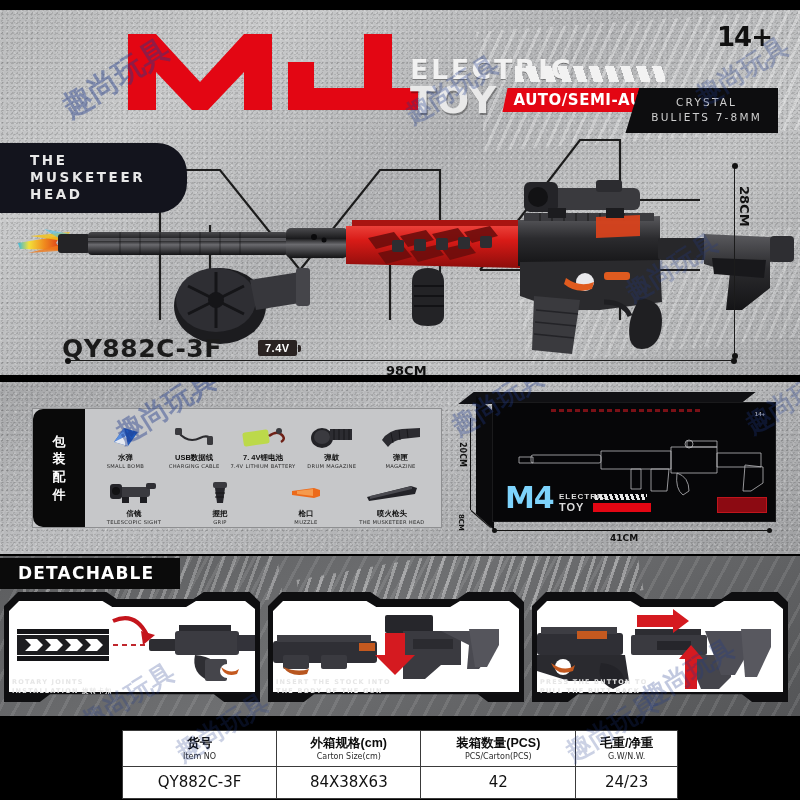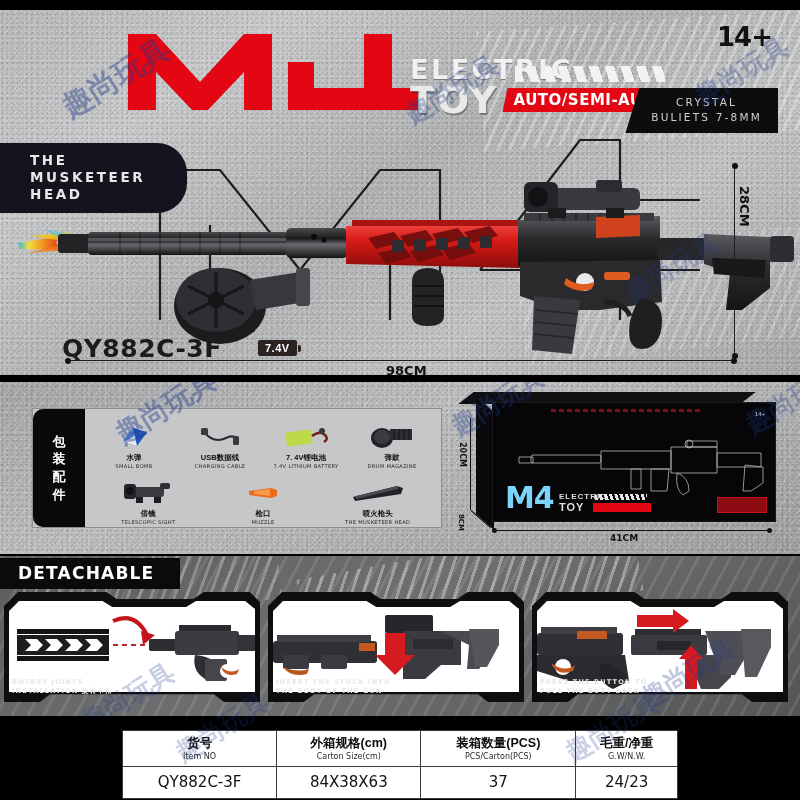--- a/index.html
+++ b/index.html
@@ -396,35 +396,60 @@
                   <ellipse cx="12" cy="13" rx="8" ry="7" fill="#3a3a3f"></ellipse>
                   <rect x="20" y="5" width="22" height="11" fill="#2c2c31"></rect>
                   <g stroke="#17171a" stroke-width="1">
                     <path d="M24 5v11M29 5v11M34 5v11M39 5v11"></path>
                   </g>
                 </svg>
             </div>
             <div class="acccn">弹鼓</div>
             <div class="accen">DRUM MAGAZINE</div>
           </div>
+          <div class="acccell">
+            <div class="accicon">
+              <svg width="44" height="26" viewBox="0 0 44 26">
+                  <path d="M3 16 q6 -10 20 -11 l18 -1 l0 9 l-18 2 q-10 2 -14 8 z" fill="#2b2b30"></path>
+                  <g stroke="#17171a" stroke-width="1">
+                    <path d="M12 9 l2 10M20 6 l1 10M28 5 l1 9"></path>
+                  </g>
+                </svg>
+            </div>
+            <div class="acccn">弹匣</div>
+            <div class="accen">MAGAZINE</div>
+          </div>
         </div>
         <div class="accrow">
           <div class="acccell">
             <div class="accicon">
               <svg width="52" height="26" viewBox="0 0 52 26">
                   <rect x="10" y="7" width="32" height="10" rx="3" fill="#3a3a3f"></rect>
                   <rect x="2" y="4" width="12" height="15" rx="3" fill="#25252a"></rect>
                   <circle cx="8" cy="11" r="4" fill="#121214"></circle>
                   <rect x="38" y="3" width="10" height="6" rx="2" fill="#2f2f34"></rect>
                   <rect x="14" y="17" width="7" height="6" fill="#1d1d21"></rect>
                   <rect x="32" y="17" width="7" height="6" fill="#1d1d21"></rect>
                 </svg>
             </div>
             <div class="acccn">倍镜</div>
             <div class="accen">TELESCOPIC SIGHT</div>
+          </div>
+          <div class="acccell">
+            <div class="accicon">
+              <svg width="30" height="26" viewBox="0 0 30 26">
+                  <rect x="8" y="2" width="14" height="6" rx="2" fill="#3a3a3f"></rect>
+                  <path d="M10 8 h10 l-2 15 h-6 z" fill="#26262b"></path>
+                  <g stroke="#141417" stroke-width="1">
+                    <path d="M10 13h10M10 17h9"></path>
+                  </g>
+                </svg>
+            </div>
+            <div class="acccn">握把</div>
+            <div class="accen">GRIP</div>
           </div>
           <div class="acccell">
             <div class="accicon">
               <svg width="34" height="26" viewBox="0 0 34 26">
                   <path d="M3 11 l22 -3 l6 2 l0 6 l-6 2 l-22 -3 z" fill="#ec6a1a"></path>
                   <path d="M8 11 l16 -2 l0 7 l-16 -2 z" fill="#f59a4d"></path>
                 </svg>
             </div>
             <div class="acccn">枪口</div>
             <div class="accen">MUZZLE</div>
@@ -598,21 +623,21 @@
           <th>
             <div class="th-cn">毛重/净重</div>
             <div class="th-en">G.W/N.W.</div>
           </th>
         </tr>
       </thead>
       <tbody>
         <tr>
           <td>QY882C-3F</td>
           <td>84X38X63</td>
-          <td>37</td>
+          <td>42</td>
           <td>24/23</td>
         </tr>
       </tbody>
     </table>
     <div class="wm" style="left:170px;top:-6px;font-size:26px;opacity:.55">趣尚玩具</div>
     <div class="wm" style="left:560px;top:-6px;font-size:26px;opacity:.55">趣尚玩具</div>
   </div>
 
 </div>
 

